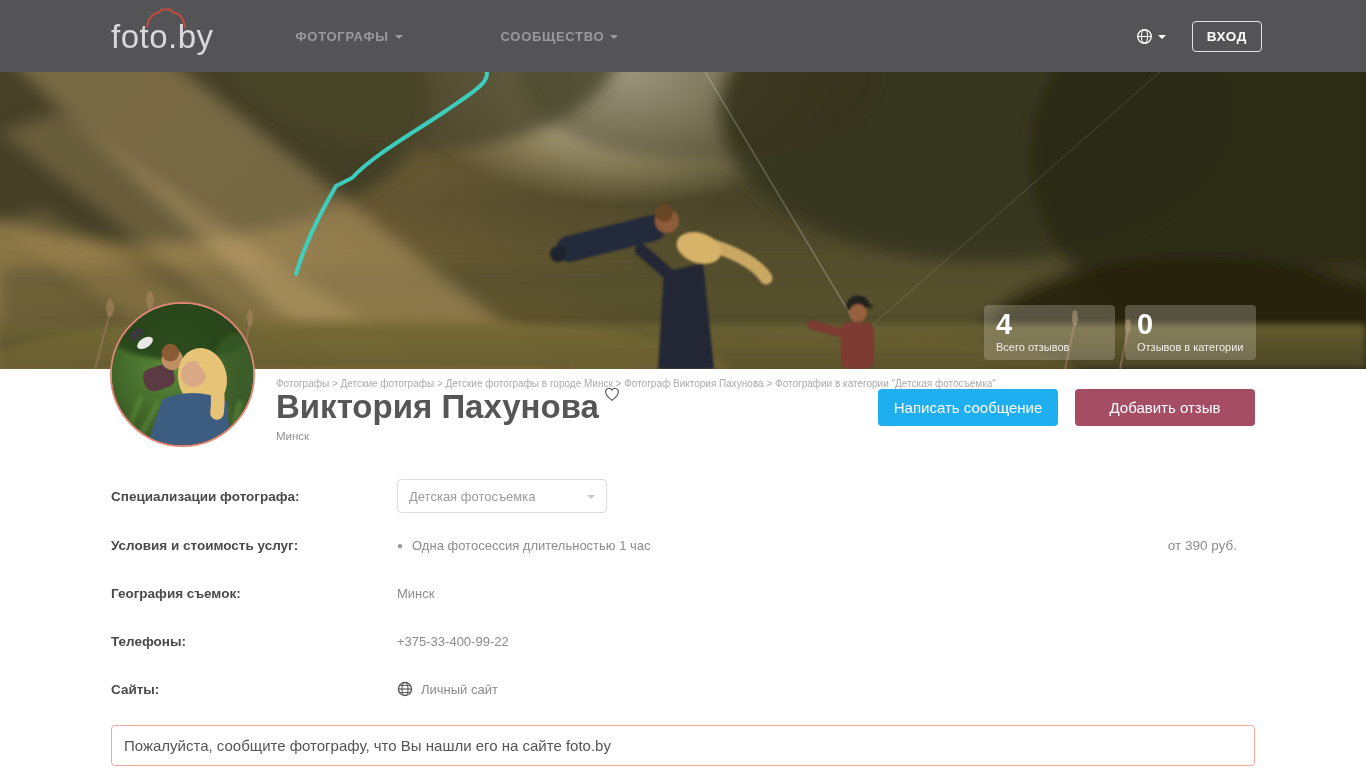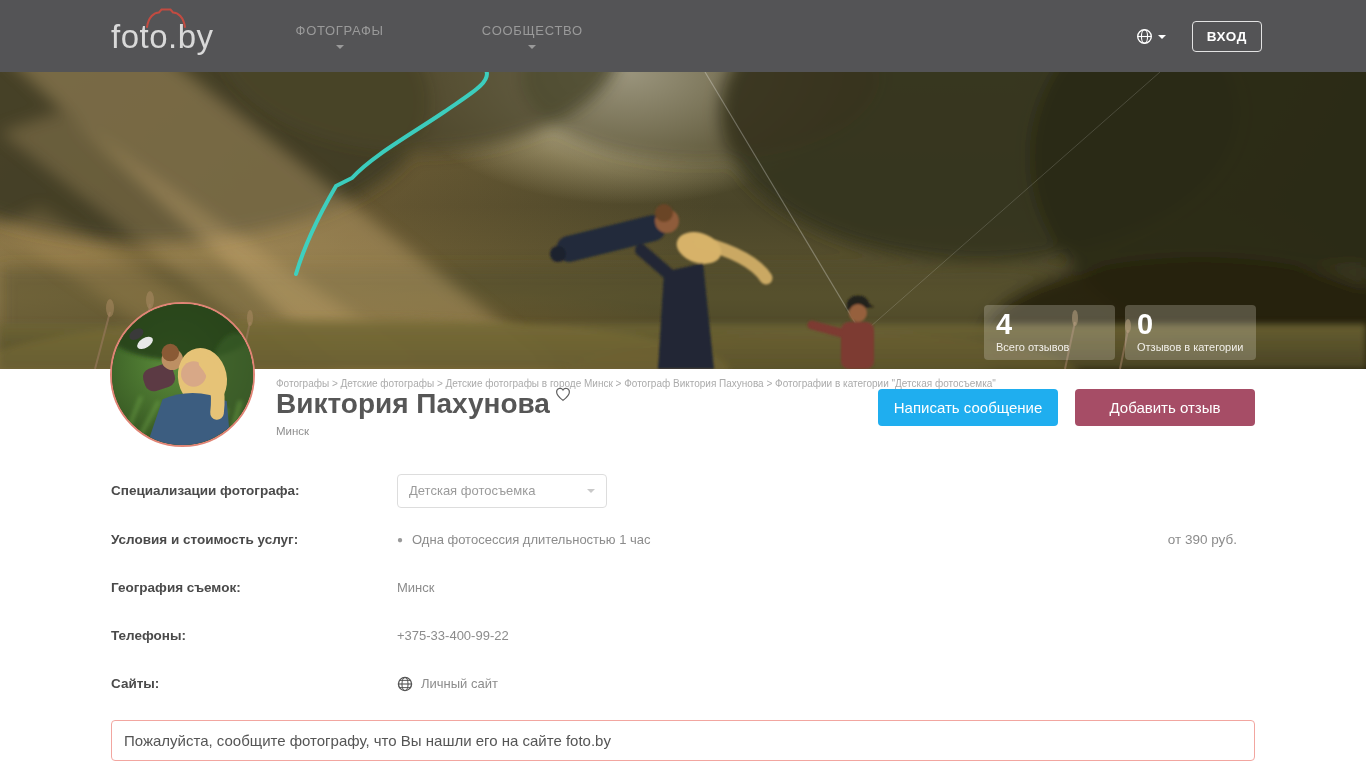--- a/index.html
+++ b/index.html
@@ -15,22 +15,22 @@
   .header {
     height:72px; background:#545456;
     display:flex; align-items:center;
     padding-left:111px; padding-right:104px;
     position:relative; z-index:20;
   }
   .logo { position:relative; color:#d9d9d9; font-size:33px; line-height:1; cursor:pointer; letter-spacing:.5px; }
   .logo .cam { position:absolute; top:-12px; left:33px; }
   .nav { display:flex; margin-left:82px; gap:98px; }
   .nav-item {
-    color:#9a9a9a; font-size:13px; font-weight:normal; letter-spacing:.7px;
-    display:flex; align-items:center; gap:6px; cursor:pointer;flex-direction:column;
+    color:#9a9a9a; font-size:13px; font-weight:bold; letter-spacing:.7px;
+    display:flex; align-items:center; gap:6px; cursor:pointer;
   }
   .caret { width:0; height:0; border-left:4px solid transparent; border-right:4px solid transparent; border-top:4px solid currentColor; display:inline-block; margin-top:1px; }
   .header-right { margin-left:auto; display:flex; align-items:center; gap:10px; }
   .globe-menu { display:flex; align-items:center; gap:5px; color:#fff; margin-right:16px; cursor:pointer; }
   .outline-btn {
     border:1.5px solid #e3e3e3; color:#ffffff; background:transparent;
     border-radius:4px; padding:0 14px; height:31px;
     font-family:"Liberation Sans",sans-serif;
     font-size:13.5px; font-weight:bold; letter-spacing:.6px; cursor:pointer;
   }
@@ -58,21 +58,21 @@
   .content { position:relative; padding:0 111px; }
   .avatar {
     position:absolute; left:110px; top:-67px;
     width:145px; height:145px; border-radius:50%;
     border:2px solid #e08576; overflow:hidden; background:#2f4d20; z-index:10;
   }
   .profile-head { margin-left:165px; padding-top:9px; }
   .breadcrumb { font-size:10px; color:#ababab; cursor:pointer; }
   .title-row { display:flex; justify-content:space-between; align-items:flex-start; }
   .name-wrap { display:flex; align-items:flex-start; gap:4px; }
-  .page-title { font-size:28px; font-weight:bold; color:#565656; line-height:1.1; }
+  .page-title { font-size:33px; font-weight:bold; color:#565656; line-height:1.1; }
   .fav-heart { margin-top:-4px; cursor:pointer; }
   .city { font-size:11.5px; color:#8f8f8f; margin-top:5px; }
   .actions { display:flex; gap:17px; }
   .btn { width:180px; height:37px; border:none; border-radius:4px; color:#fff; font-size:15px; font-family:"Liberation Sans",sans-serif; cursor:pointer; }
   .btn-message { background:#1faeef; }
   .btn-review  { background:#a64d66; }
 
   
   .details { margin-top:37px; }
   .detail-row { display:flex; align-items:center; min-height:32px; margin-bottom:16px; }

